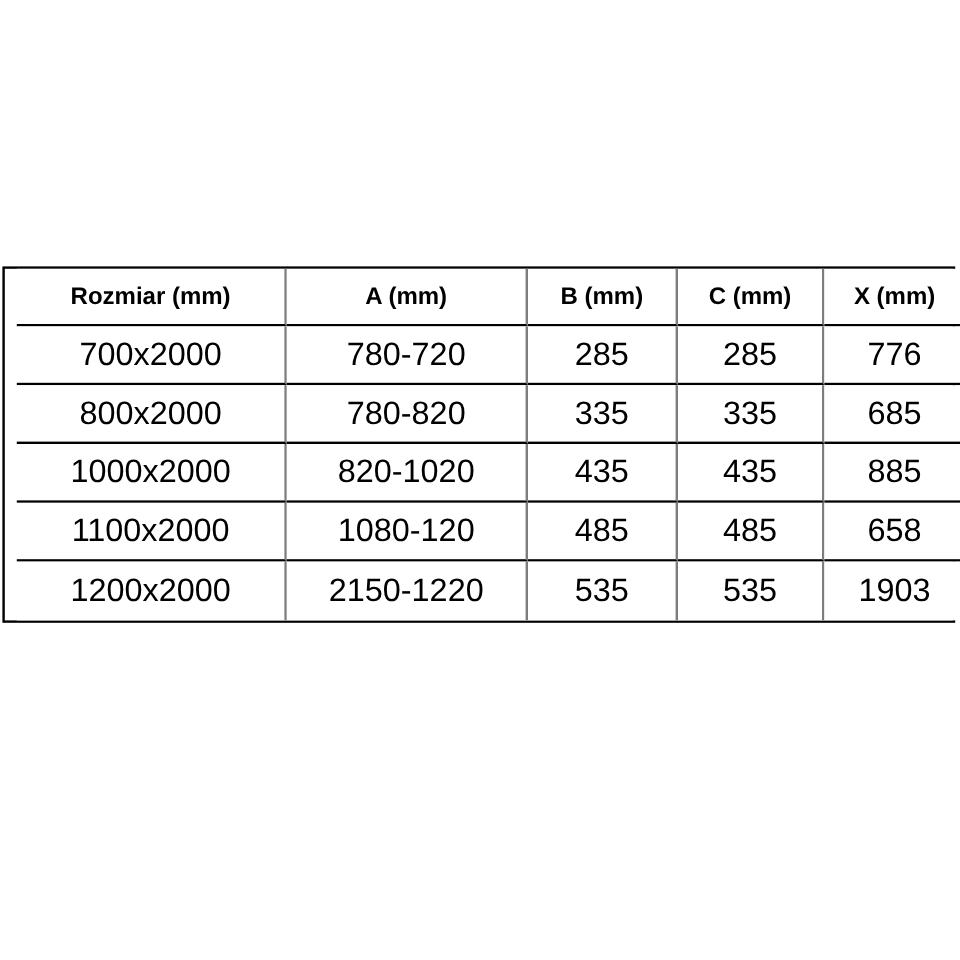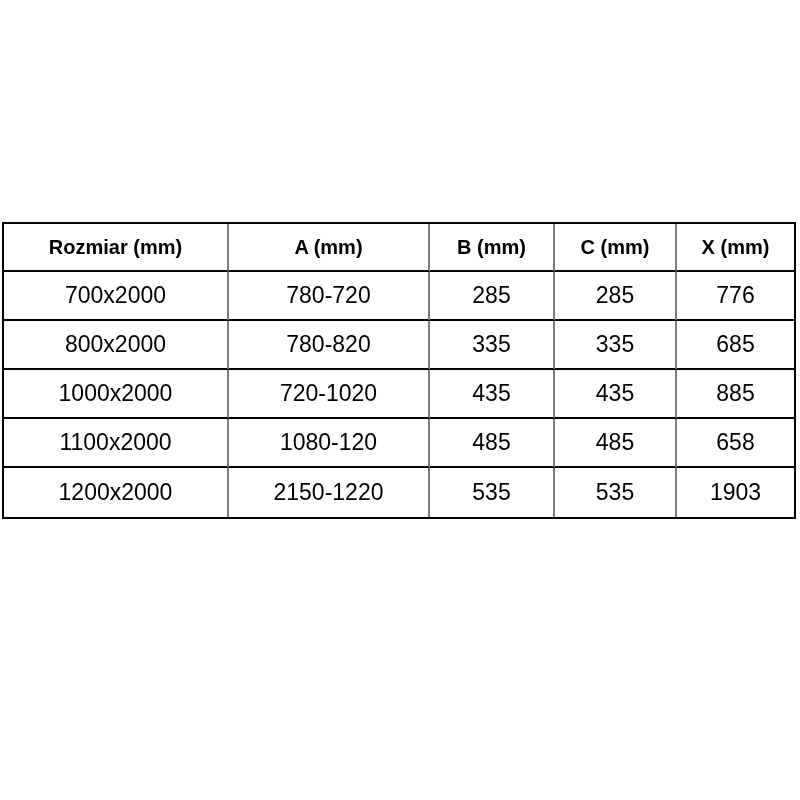--- a/index.html
+++ b/index.html
@@ -17,20 +17,21 @@
     color: #000000;
   }
   .spec-table-wrap {
     position: absolute;
     left: 2px;
     top: 222px;
     width: 794px;
     box-sizing: border-box;
     border: 2px solid #000000;
     background: #ffffff;
+    padding-left: 10px;
   }
   table.spec-table {
     width: 100%;
     border-collapse: separate;
     border-spacing: 0;
     table-layout: fixed;
   }
   table.spec-table th,
   table.spec-table td {
     box-sizing: border-box;
@@ -52,21 +53,21 @@
     border-bottom: none;
     margin-top: 44px;
   }
   table.spec-table th {
     height: 48px;
     font-size: 20px;
     font-weight: bold;
   }
   table.spec-table td {
     height: 49px;
-    font-size: 23px;
+    font-size: 27px;
     font-weight: normal;
   }
 </style>
 </head>
 <body>
 
 <div class="page">
   <div class="spec-table-wrap">
     <table class="spec-table">
       <colgroup>
@@ -95,21 +96,21 @@
         </tr>
         <tr>
           <td>800x2000</td>
           <td>780-820</td>
           <td>335</td>
           <td>335</td>
           <td>685</td>
         </tr>
         <tr>
           <td>1000x2000</td>
-          <td>720-1020</td>
+          <td>820-1020</td>
           <td>435</td>
           <td>435</td>
           <td>885</td>
         </tr>
         <tr>
           <td>1100x2000</td>
           <td>1080-120</td>
           <td>485</td>
           <td>485</td>
           <td>658</td>

